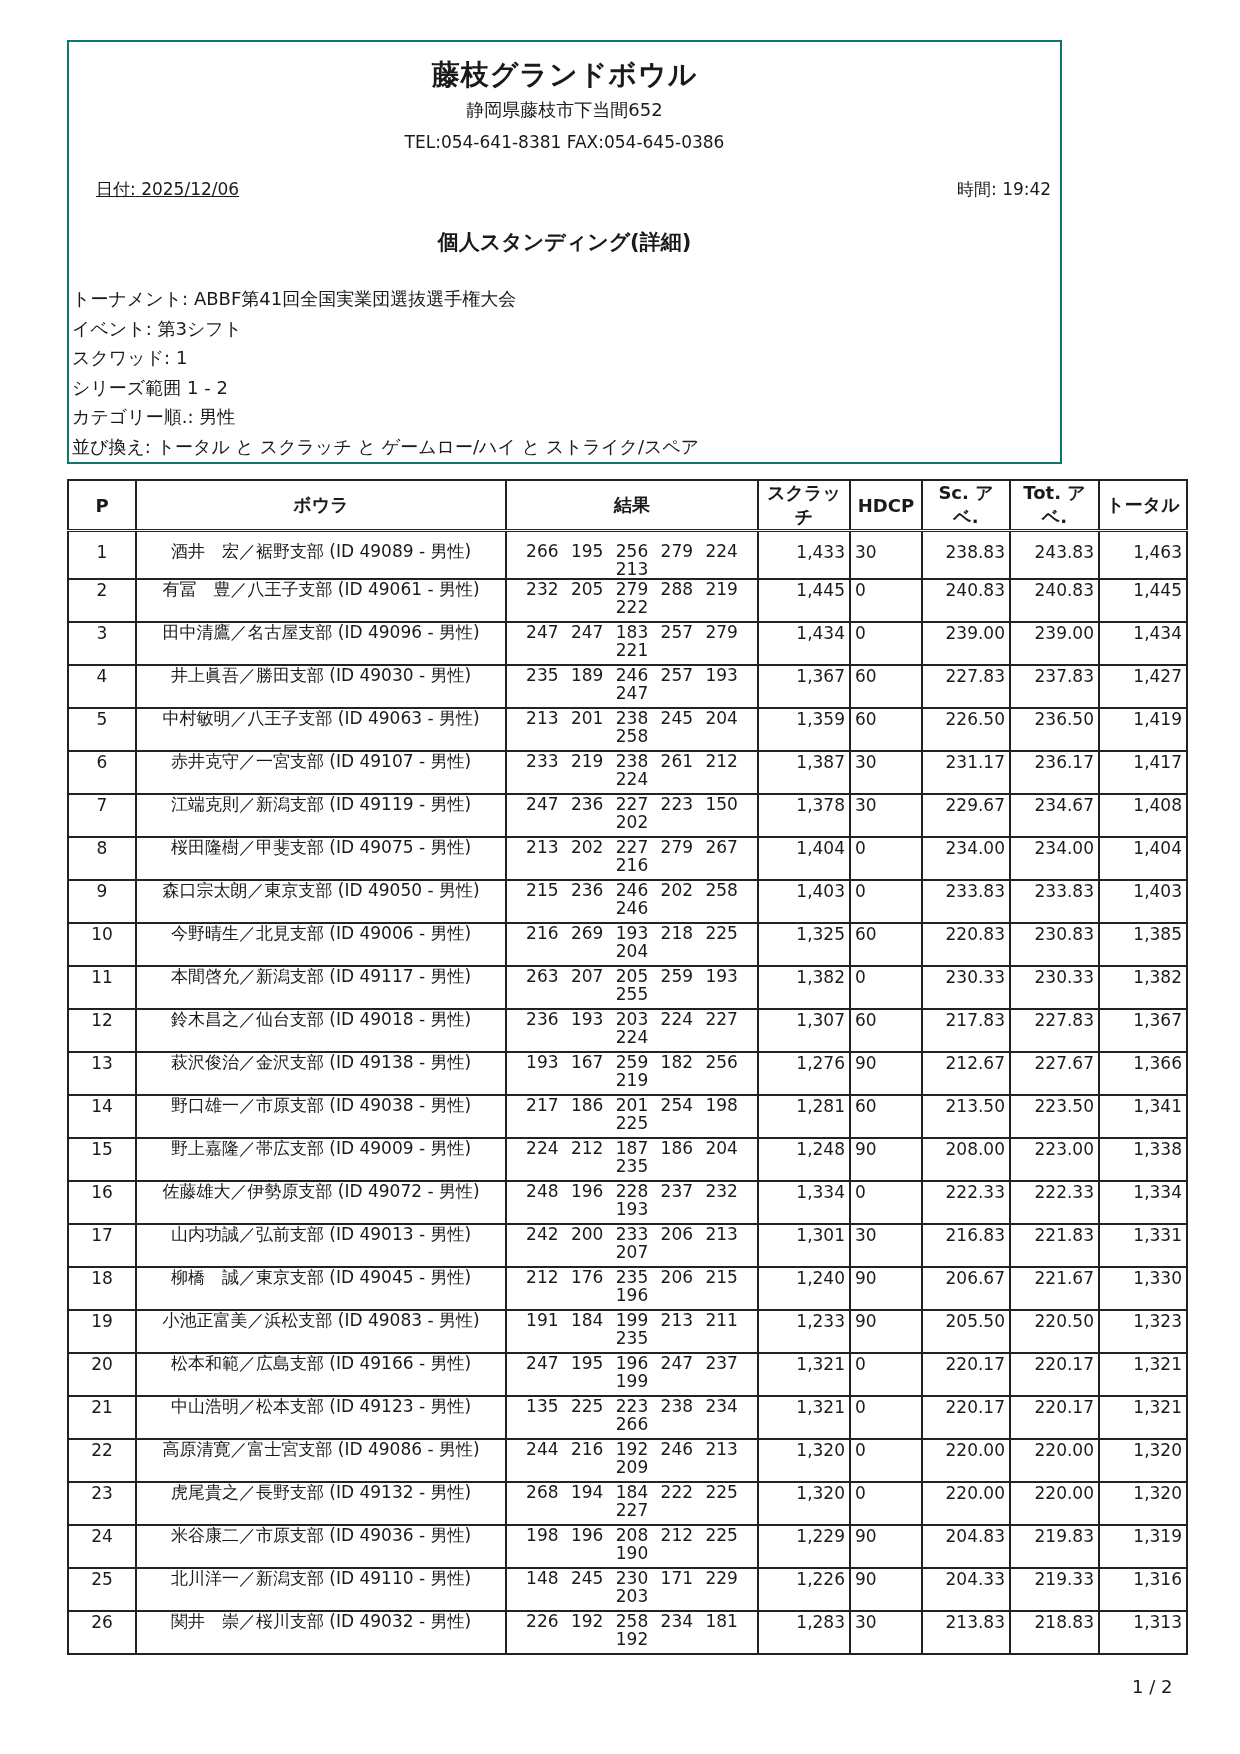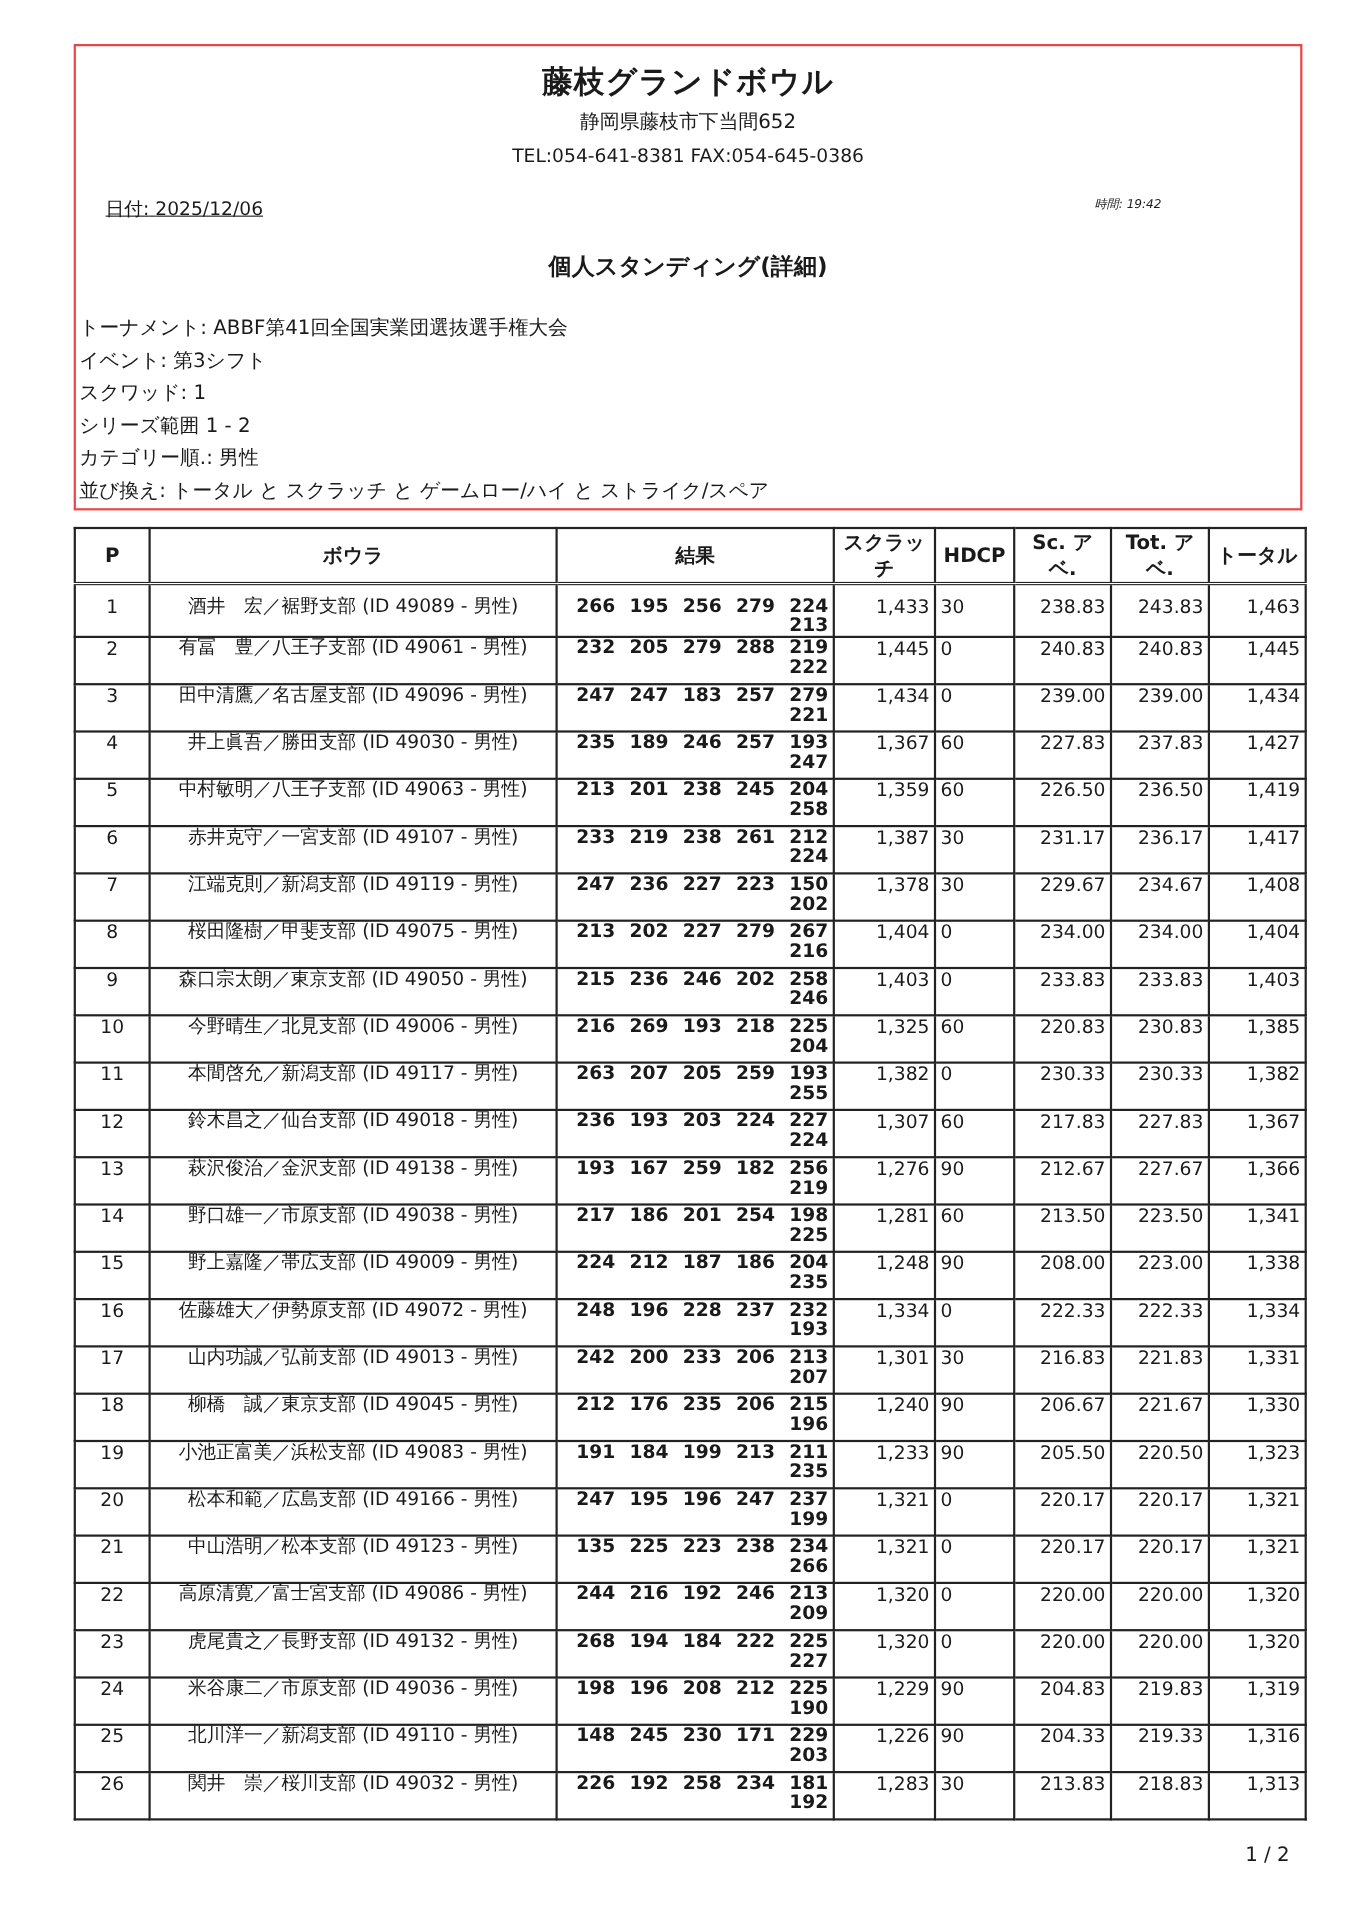--- a/index.html
+++ b/index.html
@@ -1,49 +1,49 @@
 <!DOCTYPE html>
 <html><head>
 <meta charset="utf-8">
 <style>
   html, body { margin: 0; padding: 0; background: #ffffff; }
   body {
     width: 1240px; height: 1754px; position: relative; overflow: hidden;
     font-family: "DejaVu Sans", "Liberation Sans", sans-serif; color: #1a1a1a;
   }
   .header-box {
-    position: absolute; left: 67px; top: 40px; width: 1117px; height: 424px;
-    border: 2px solid #ef4444; box-sizing: border-box;
+    position: absolute; left: 67px; top: 40px; width: 995px; height: 424px;
+    border: 2px solid #0f766e; box-sizing: border-box;
   }
   .center { position: absolute; left: 0; right: 0; text-align: center; }
   .venue-name { top: 14px; font-size: 28px; font-weight: bold; letter-spacing: 1px; }
   .venue-address { top: 56px; font-size: 18px; }
   .venue-contact { top: 90px; font-size: 17px; }
   .date-line { position: absolute; left: 27px; top: 136px; font-size: 17px; text-decoration: underline; }
-  .time-line { position: absolute; left: 926px; top: 136px; font-size: 11px; font-style: italic; }
+  .time-line { position: absolute; left: 888px; top: 136px; font-size: 17px; }
   .report-title { top: 186px; font-size: 21px; font-weight: bold; }
   .meta-list { position: absolute; left: 3px; top: 242px; font-size: 18px; line-height: 29.5px; }
   .meta-row { white-space: nowrap; }
 
   table.standings {
     position: absolute; left: 67px; top: 479px; width: 1119px;
     border-collapse: collapse; table-layout: fixed; font-size: 17px;
   }
   table.standings th, table.standings td {
     border: 2px solid #222; padding: 0 4px; box-sizing: border-box; vertical-align: top;
   }
   table.standings thead th {
     height: 35px; font-size: 18px; font-weight: bold; text-align: center; vertical-align: middle;
     border-bottom: 3px double #222;
   }
   table.standings tbody tr { height: 43px; }
   table.standings tbody tr:first-child td { padding-top: 10px; }
   td.c-pos { text-align: center; padding-top: 3px; }
   td.c-bowler { text-align: center; line-height: 18px; padding-top: 3px; padding-left: 3px; }
-  td.c-results { text-align: right; line-height: 18px; padding-top: 3px; padding-left: 3px; word-spacing: 7px; font-weight: bold; }
+  td.c-results { text-align: center; line-height: 18px; padding-top: 3px; padding-left: 3px; word-spacing: 7px; }
   td.c-num { text-align: right; padding-top: 3px; }
   td.c-hdcp { text-align: left; padding-top: 0; vertical-align: top; }
   .page-number { position: absolute; left: 1132px; top: 1676px; font-size: 18px; }
 </style>
 </head>
 <body>
 
 <div class="header-box">
   <div class="center venue-name">藤枝グランドボウル</div>
   <div class="center venue-address">静岡県藤枝市下当間652</div>

